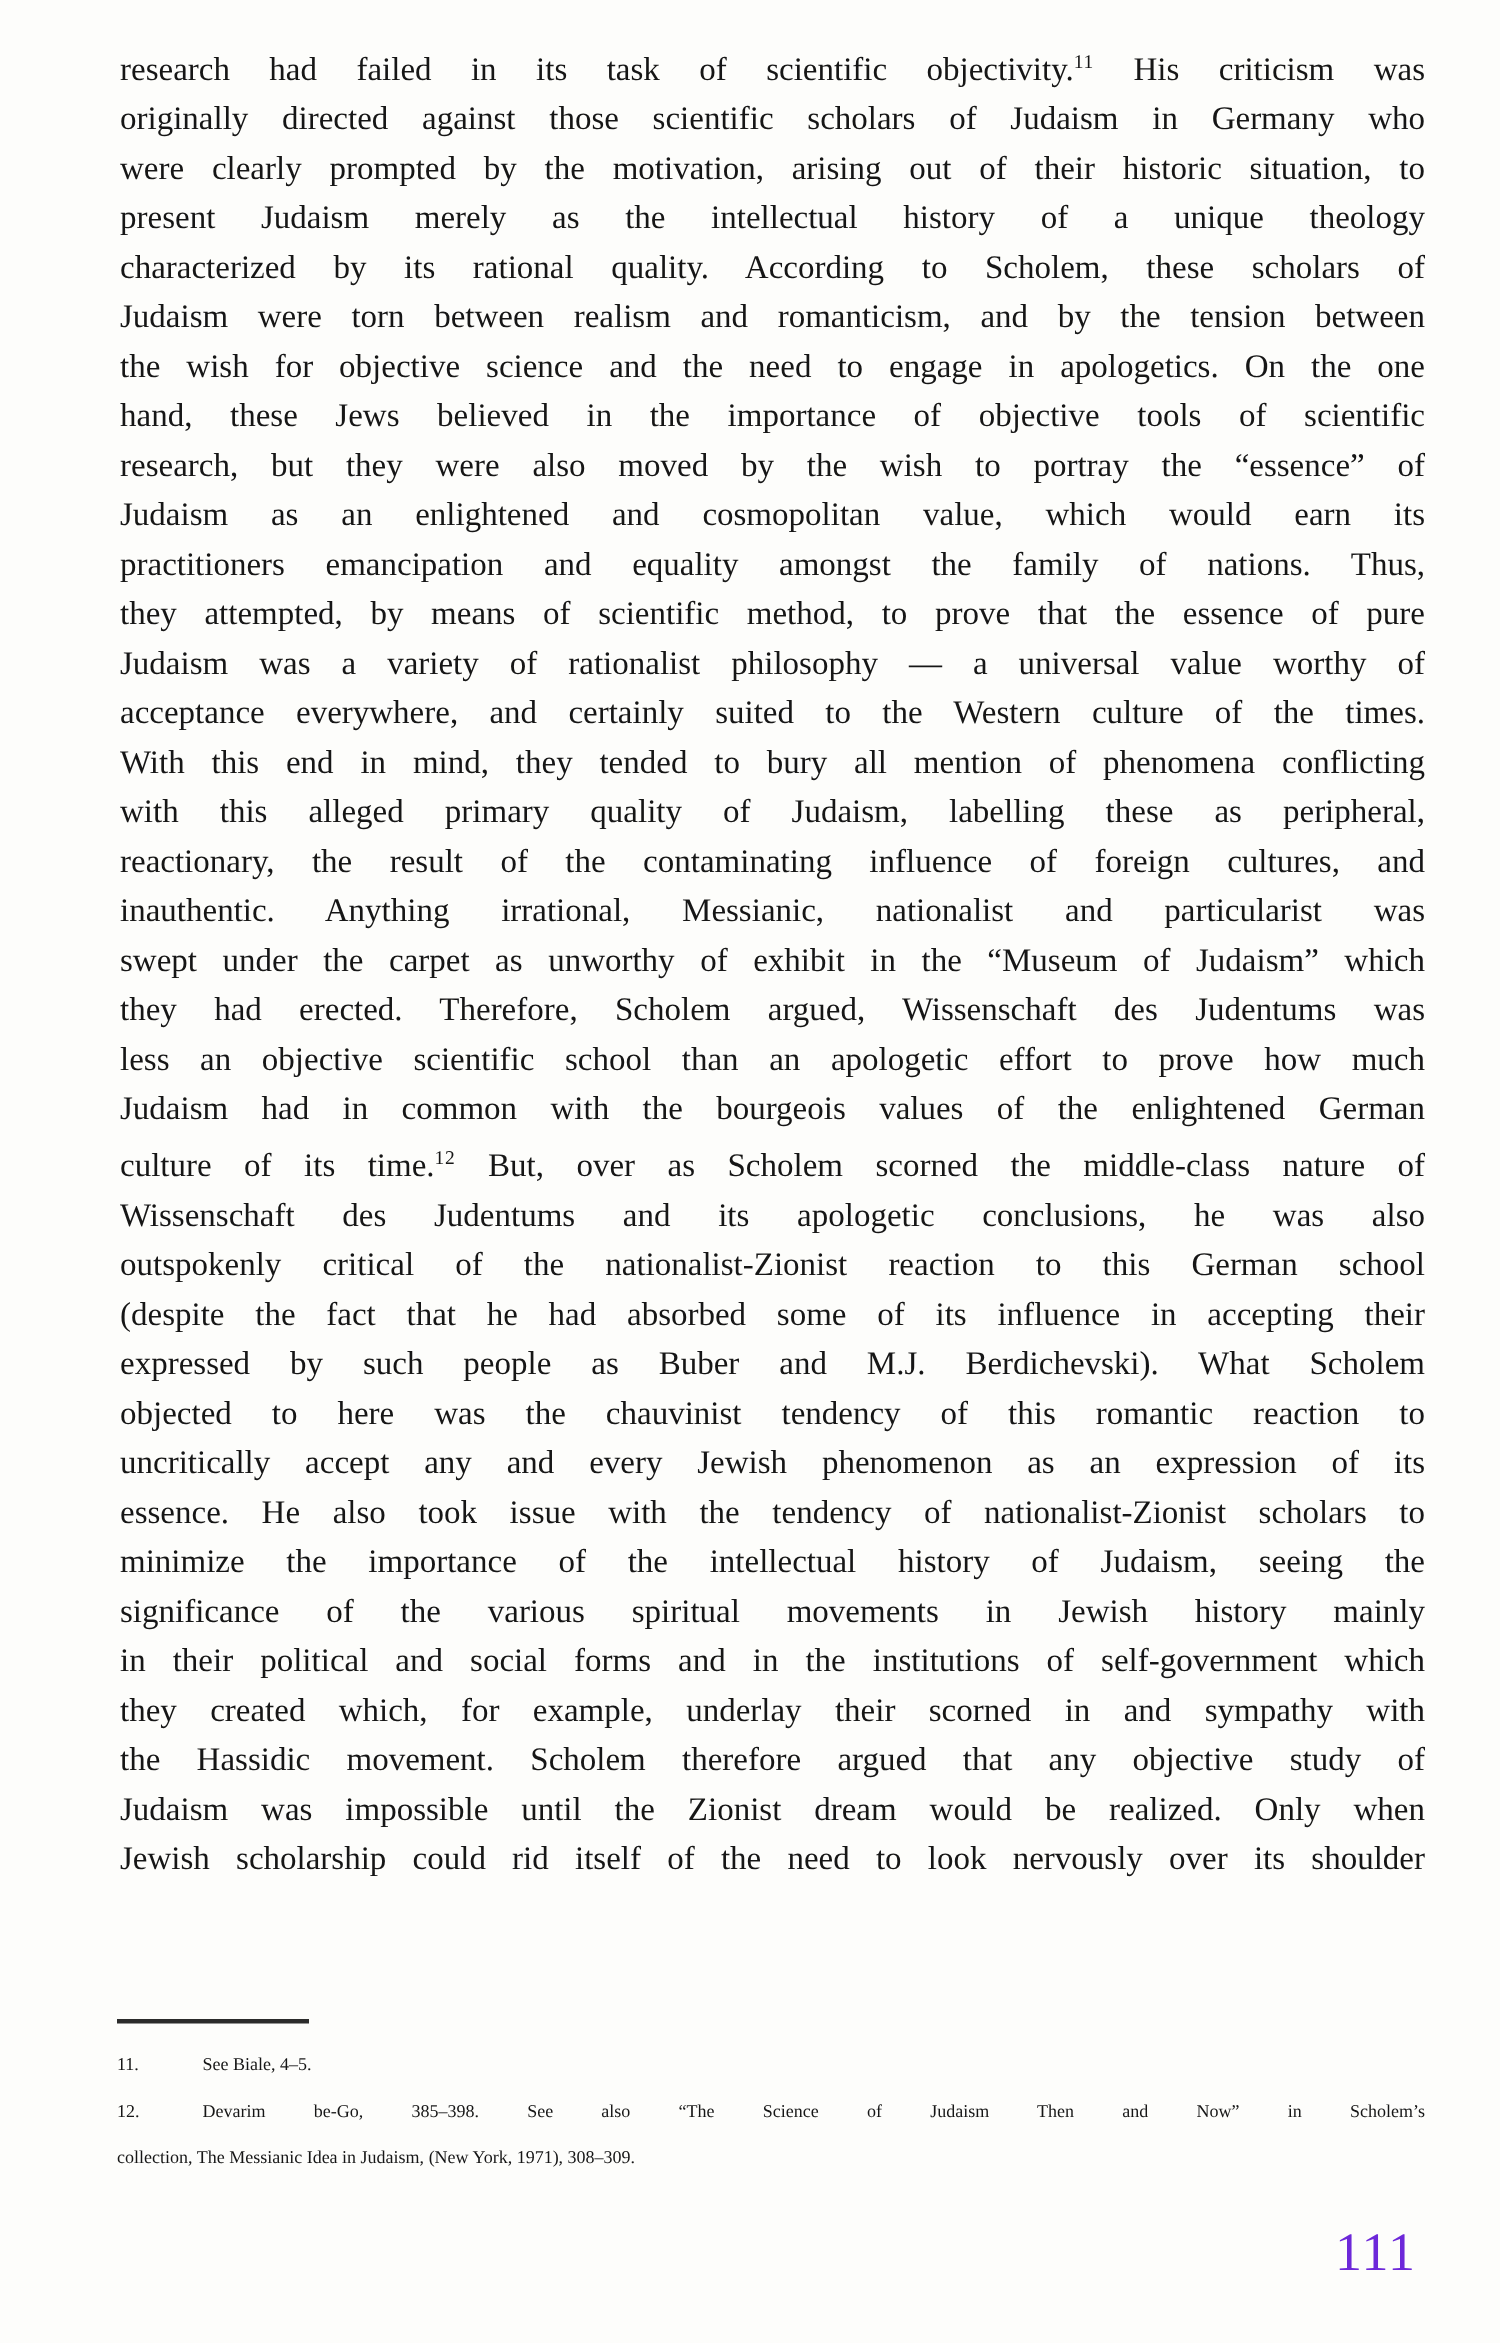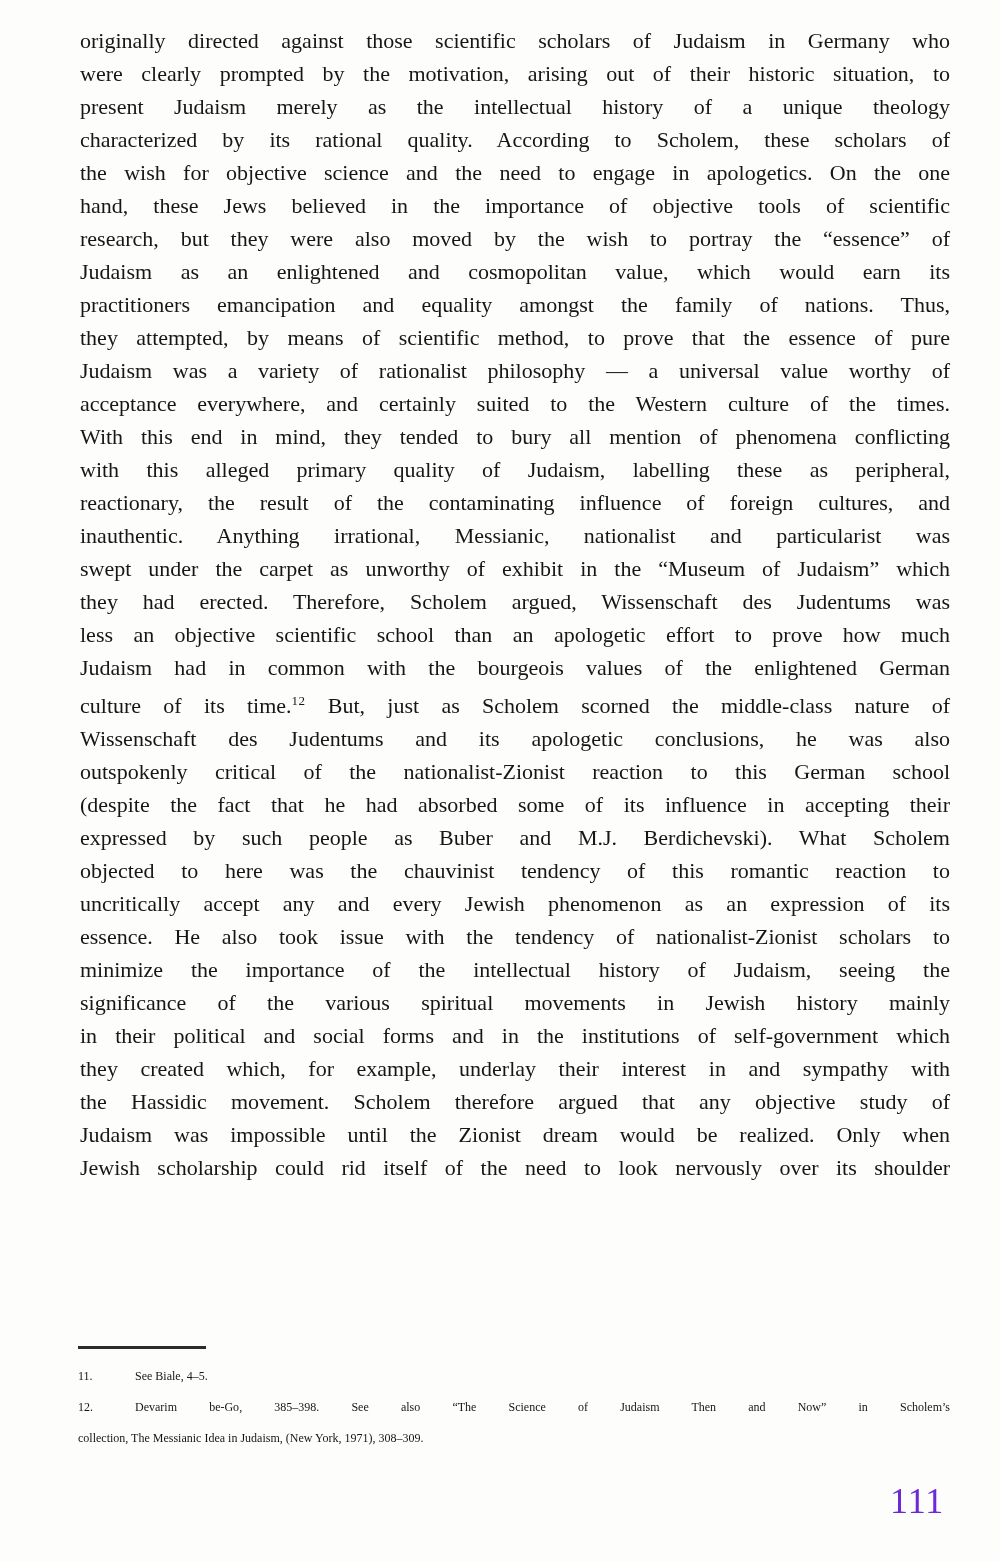--- a/index.html
+++ b/index.html
@@ -64,52 +64,54 @@
     font-size: 36px;
     letter-spacing: 1px;
     color: #6d28d9;
   }
 </style>
 </head>
 <body>
 
 <div class="page">
   <div class="body-text">
+      <div class="line"><span class="seg-n">research had failed in its task of scientific objectivity.</span><span class="seg-sup">11</span><span class="seg-n"> His criticism was</span></div>
       <div class="line"><span class="seg-n">originally directed against those scientific scholars of Judaism in Germany who</span></div>
       <div class="line"><span class="seg-n">were clearly prompted by the motivation, arising out of their historic situation, to</span></div>
       <div class="line"><span class="seg-n">present Judaism merely as the intellectual history of a unique theology</span></div>
       <div class="line"><span class="seg-n">characterized by its rational quality. According to Scholem, these scholars of</span></div>
+      <div class="line"><span class="seg-n">Judaism were torn between realism and romanticism, and by the tension between</span></div>
       <div class="line"><span class="seg-n">the wish for objective science and the need to engage in apologetics. On the one</span></div>
       <div class="line"><span class="seg-n">hand, these Jews believed in the importance of objective tools of scientific</span></div>
       <div class="line"><span class="seg-n">research, but they were also moved by the wish to portray the “essence” of</span></div>
       <div class="line"><span class="seg-n">Judaism as an enlightened and cosmopolitan value, which would earn its</span></div>
       <div class="line"><span class="seg-n">practitioners emancipation and equality amongst the family of nations. Thus,</span></div>
       <div class="line"><span class="seg-n">they attempted, by means of scientific method, to prove that the essence of pure</span></div>
       <div class="line"><span class="seg-n">Judaism was a variety of rationalist philosophy — a universal value worthy of</span></div>
       <div class="line"><span class="seg-n">acceptance everywhere, and certainly suited to the Western culture of the times.</span></div>
       <div class="line"><span class="seg-n">With this end in mind, they tended to bury all mention of phenomena conflicting</span></div>
       <div class="line"><span class="seg-n">with this alleged primary quality of Judaism, labelling these as peripheral,</span></div>
       <div class="line"><span class="seg-n">reactionary, the result of the contaminating influence of foreign cultures, and</span></div>
       <div class="line"><span class="seg-n">inauthentic. Anything irrational, Messianic, nationalist and particularist was</span></div>
       <div class="line"><span class="seg-n">swept under the carpet as unworthy of exhibit in the “Museum of Judaism” which</span></div>
       <div class="line"><span class="seg-n">they had erected. Therefore, Scholem argued, Wissenschaft des Judentums was</span></div>
       <div class="line"><span class="seg-n">less an objective scientific school than an apologetic effort to prove how much</span></div>
       <div class="line"><span class="seg-n">Judaism had in common with the bourgeois values of the enlightened German</span></div>
-      <div class="line"><span class="seg-n">culture of its time.</span><span class="seg-sup">12</span><span class="seg-n"> But, just as Scholem scorned the middle-class nature of</span></div>
+      <div class="line"><span class="seg-n">culture of its time.</span><span class="seg-sup">12</span><span class="seg-n"> But, over as Scholem scorned the middle-class nature of</span></div>
       <div class="line"><span class="seg-n">Wissenschaft des Judentums and its apologetic conclusions, he was also</span></div>
       <div class="line"><span class="seg-n">outspokenly critical of the nationalist-Zionist reaction to this German school</span></div>
       <div class="line"><span class="seg-n">(despite the fact that he had absorbed some of its influence in accepting their</span></div>
       <div class="line"><span class="seg-n">expressed by such people as Buber and M.J. Berdichevski). What Scholem</span></div>
       <div class="line"><span class="seg-n">objected to here was the chauvinist tendency of this romantic reaction to</span></div>
       <div class="line"><span class="seg-n">uncritically accept any and every Jewish phenomenon as an expression of its</span></div>
       <div class="line"><span class="seg-n">essence. He also took issue with the tendency of nationalist-Zionist scholars to</span></div>
       <div class="line"><span class="seg-n">minimize the importance of the intellectual history of Judaism, seeing the</span></div>
       <div class="line"><span class="seg-n">significance of the various spiritual movements in Jewish history mainly</span></div>
       <div class="line"><span class="seg-n">in their political and social forms and in the institutions of self-government which</span></div>
-      <div class="line"><span class="seg-n">they created which, for example, underlay their interest in and sympathy with</span></div>
+      <div class="line"><span class="seg-n">they created which, for example, underlay their scorned in and sympathy with</span></div>
       <div class="line"><span class="seg-n">the Hassidic movement. Scholem therefore argued that any objective study of</span></div>
       <div class="line"><span class="seg-n">Judaism was impossible until the Zionist dream would be realized. Only when</span></div>
       <div class="line"><span class="seg-n">Jewish scholarship could rid itself of the need to look nervously over its shoulder</span></div>
     </div>
   <div class="footnotes">
     <div class="fn-rule"></div>
     <div class="fn-lines">
         <div class="fn-line"><span class="seg-num">11.</span><span class="seg-n">See Biale, 4–5.</span></div>
         <div class="fn-line justify"><span class="seg-num">12.</span><span class="seg-i">Devarim be-Go</span><span class="seg-n">, 385–398. See also “The Science of Judaism Then and Now” in Scholem’s</span></div>
         <div class="fn-line"><span class="seg-n">collection, </span><span class="seg-i">The Messianic Idea in Judaism,</span><span class="seg-n"> (New York, 1971), 308–309.</span></div>

